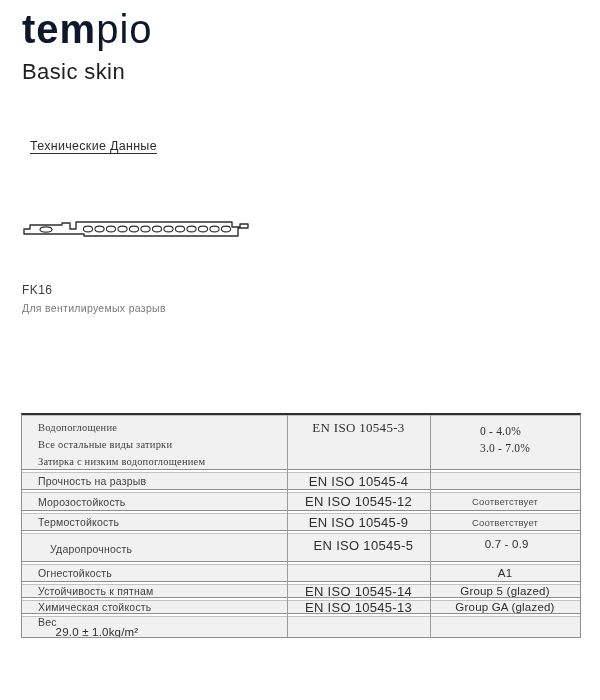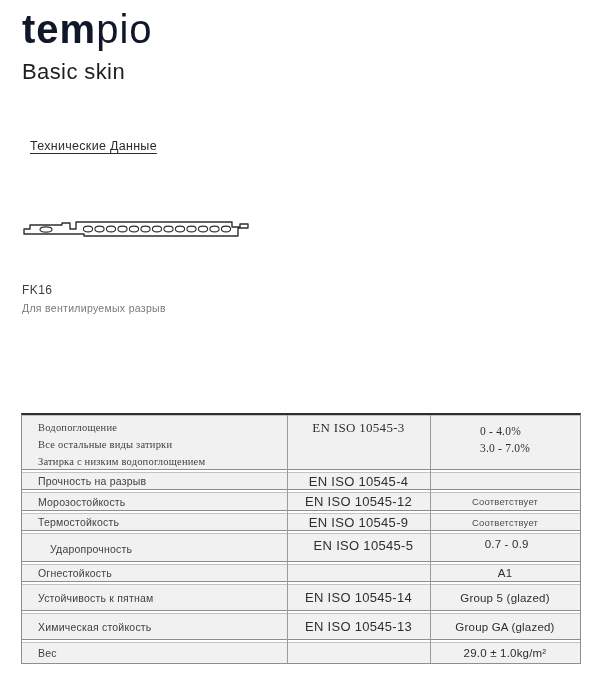--- a/index.html
+++ b/index.html
@@ -27,22 +27,22 @@
     border-top:2px solid #2f2f2f;border-left:1px solid #8f8f8f;border-right:1px solid #8f8f8f;
     border-bottom:1px solid #8f8f8f;background:#ffffff;
   }
   .vline{position:absolute;top:0;bottom:0;width:1px;background:#9b9b9b;z-index:3;}
   .vline.v1{left:265px;}
   .vline.v2{left:408px;}
   .row{
     display:flex;box-sizing:border-box;background:#f1f1f1;margin-bottom:2px;
     border-top:1px solid #c2c2c2;border-bottom:1px solid #8d8d8d;
   }
-  .row:last-child{margin-bottom:0;border-bottom:none;}
-  .h55{height:55px;font-family:Liberation Serif, serif;} .h18{height:18px;} .h19{height:19px;} .h17{height:27px;}
+  .row:last-child{margin-bottom:0;border-bottom:none;flex-direction:column;}
+  .h55{height:55px;font-family:Liberation Serif, serif;} .h18{height:18px;} .h19{height:19px;} .h17{height:14px;}
   .h29{height:29px;padding-left:12px;} .h21{height:21px;}
   .cell{box-sizing:border-box;overflow:hidden;}
   .c-label{width:265px;display:flex;align-items:center;padding-left:16px;
            font-size:10.5px;letter-spacing:.2px;color:#3f3f3f;}
   .c-std{width:143px;display:flex;align-items:center;justify-content:center;
          font-size:13px;letter-spacing:.3px;color:#2e2e2e;}
   .c-val{width:150px;display:flex;align-items:center;justify-content:center;
          font-size:11.5px;letter-spacing:.2px;color:#2e2e2e;}
   .small-val{font-size:9.5px;color:#4a4a4a;border-radius:7px;}
   .stack{display:block;padding-top:3px;}

